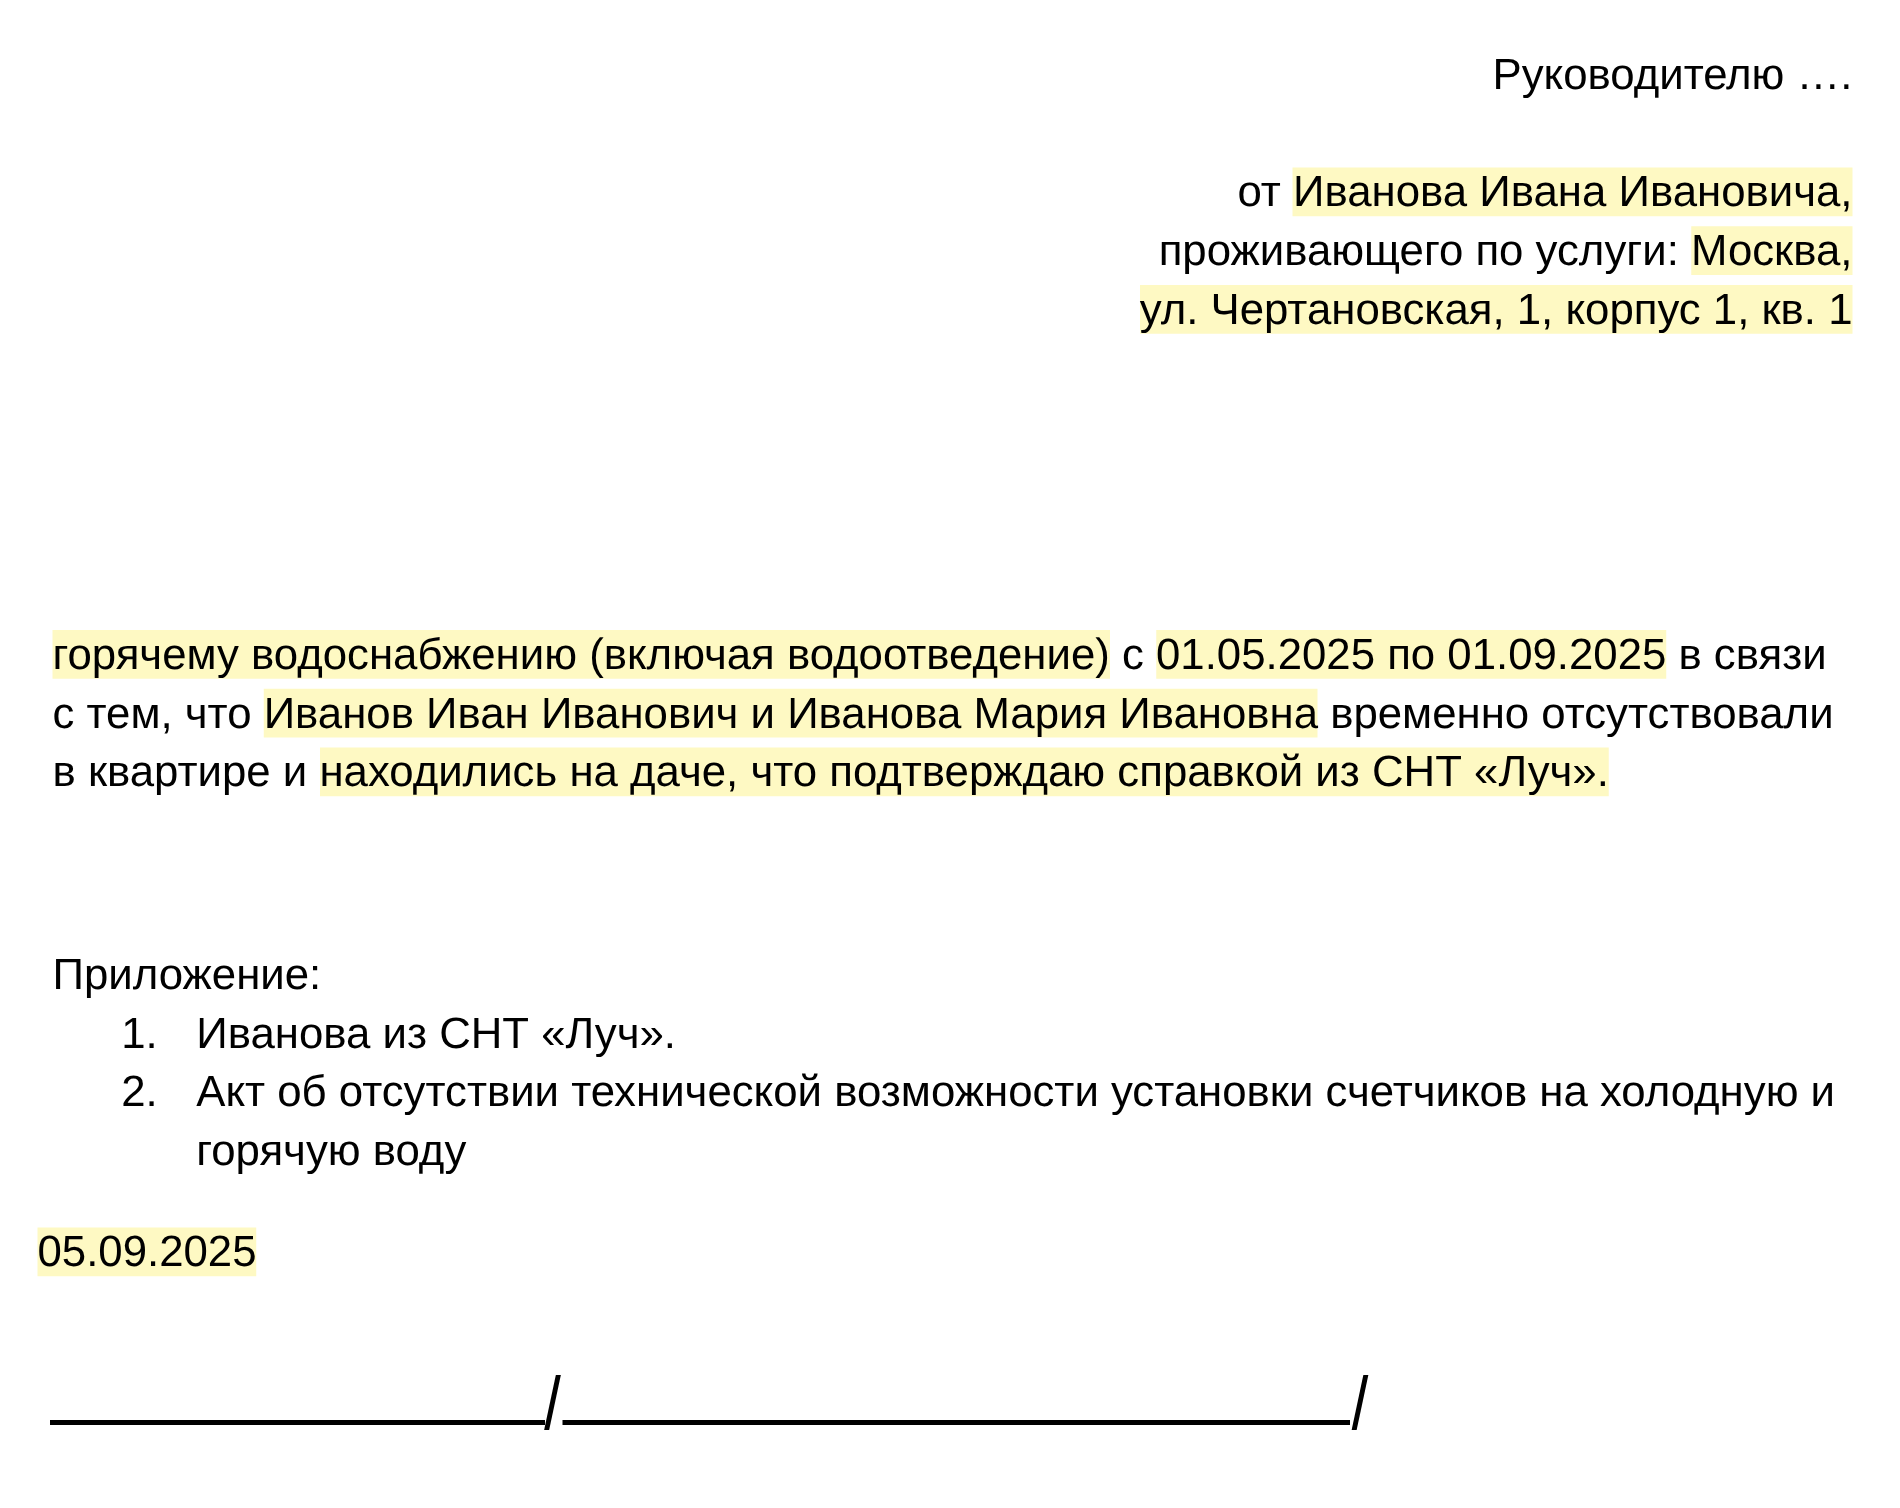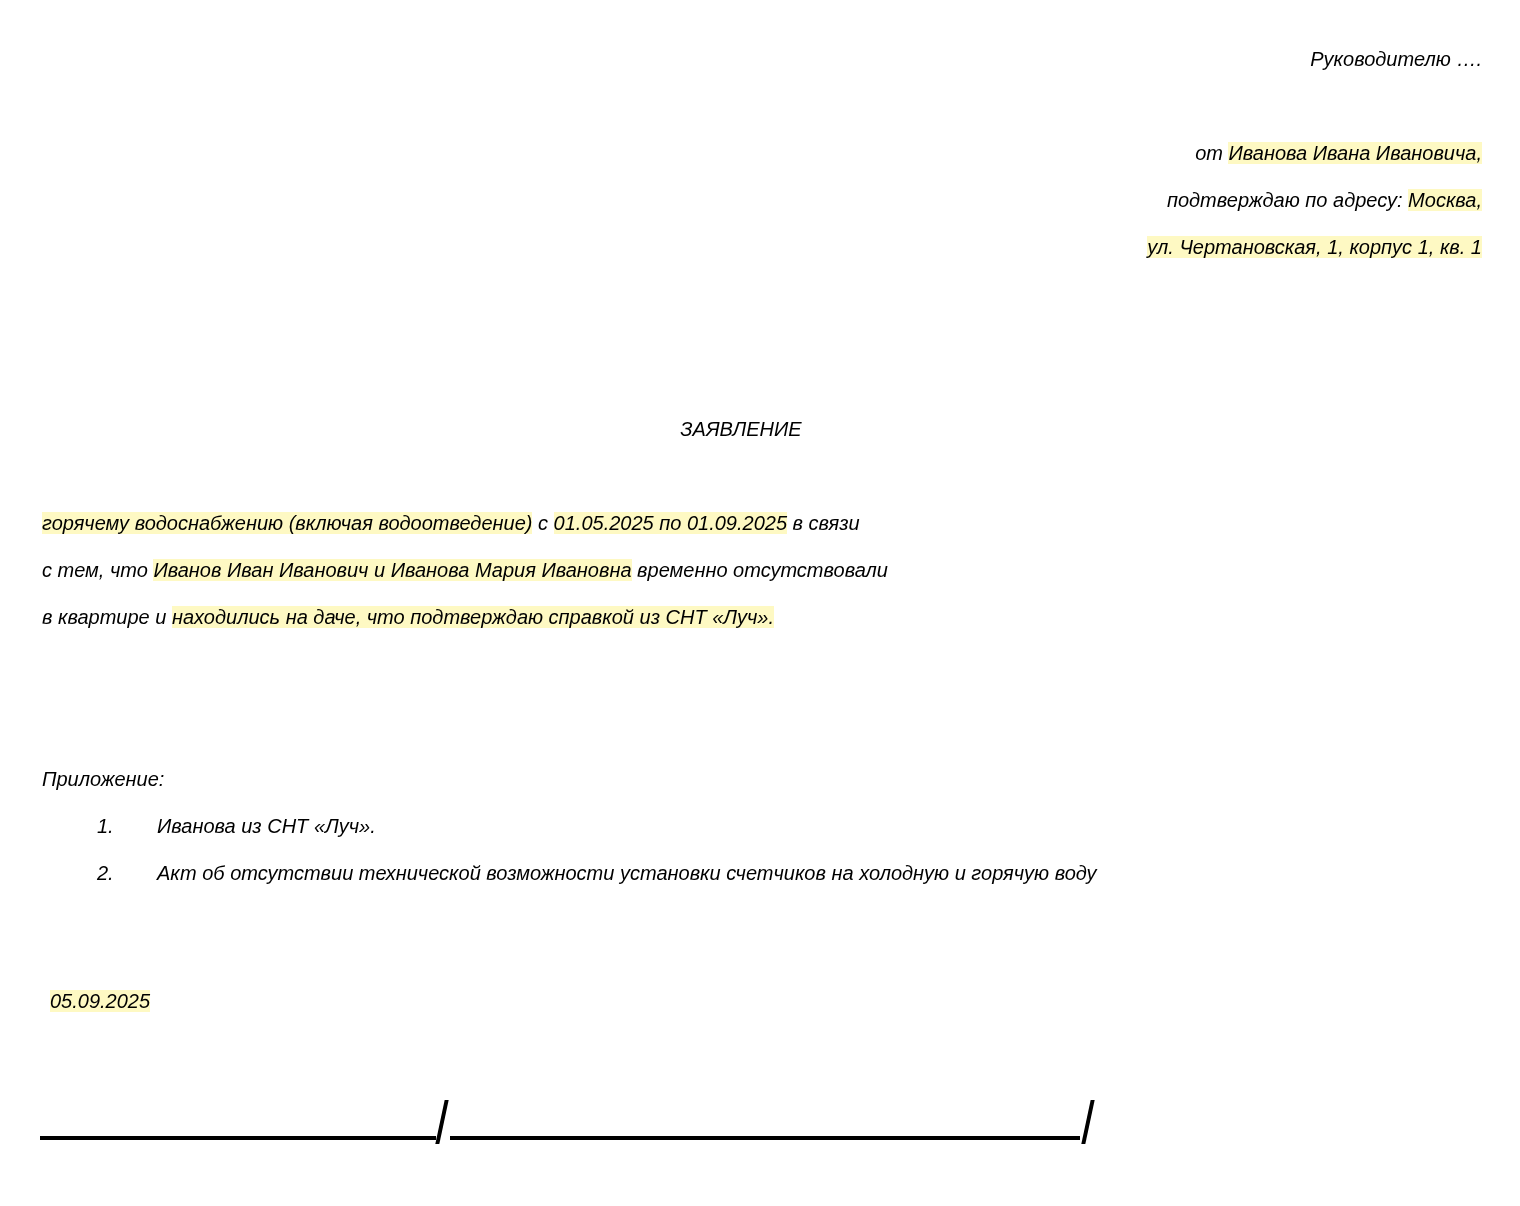--- a/index.html
+++ b/index.html
@@ -19,24 +19,23 @@
     position: relative;
     width: 1520px;
     height: 1206px;
     background: #ffffff;
     overflow: hidden;
     box-sizing: border-box;
   }
 
   
   .doc-text {
-    font-size: 20px;
+    font-size: 35px;
     line-height: 47px;
     letter-spacing: 0px;
-    font-style: italic;
   }
 
   
   .hl {
     background-color: #fef9c3;
     box-decoration-break: clone;
     margin-top: 32px;
     -webkit-box-decoration-break: clone;
   }
 
@@ -122,21 +121,21 @@
     white-space: pre;
   }
 
   #attachments-list li .txt {
     display: block;
   }
 
   
   #date-block {
     position: absolute;
-    left: 50px;
+    left: 30px;
     top: 978px;
     white-space: pre;
   }
 
   
   #signature-block {
     position: absolute;
     left: 40px;
     top: 1096px;
     width: 1100px;
@@ -177,26 +176,25 @@
 
 <div id="page">
 
   <div id="header-block" class="doc-text">
     <span id="addressee-line">Руководителю ….</span>
   </div>
 
   <div id="applicant-block" class="doc-text">
     <span class="ln"><span>от </span><span class="hl">Иванова Ивана Ивановича,</span></span>
 
-    <span class="ln"><span>подтверждаю по адресу: </span><span class="hl">Москва,</span></span>
+    <span class="ln"><span>проживающего по услуги: </span><span class="hl">Москва,</span></span>
 
     <span class="ln"><span class="hl">ул. Чертановская, 1, корпус 1, кв. 1</span></span>
   </div>
 
-  <div id="doc-title" class="doc-text">ЗАЯВЛЕНИЕ</div>
 
   <div id="body-block" class="doc-text">
 
 
     <span class="ln"><span class="hl">горячему водоснабжению (включая водоотведение)</span><span> с </span><span class="hl">01.05.2025 по 01.09.2025</span><span> в связи</span></span>
 
     <span class="ln"><span>с тем, что </span><span class="hl">Иванов Иван Иванович и Иванова Мария Ивановна</span><span> временно отсутствовали</span></span>
 
     <span class="ln"><span>в квартире и </span><span class="hl">находились на даче, что подтверждаю справкой из СНТ «Луч».</span></span>
 

